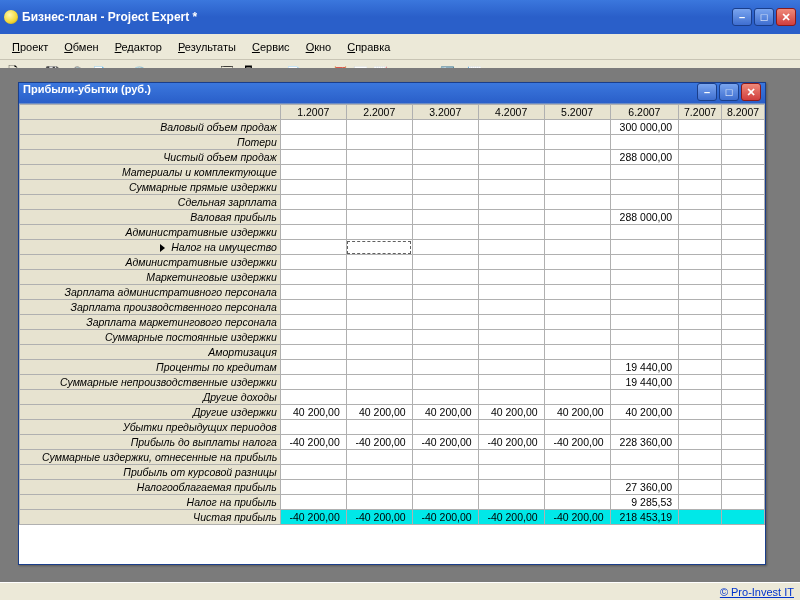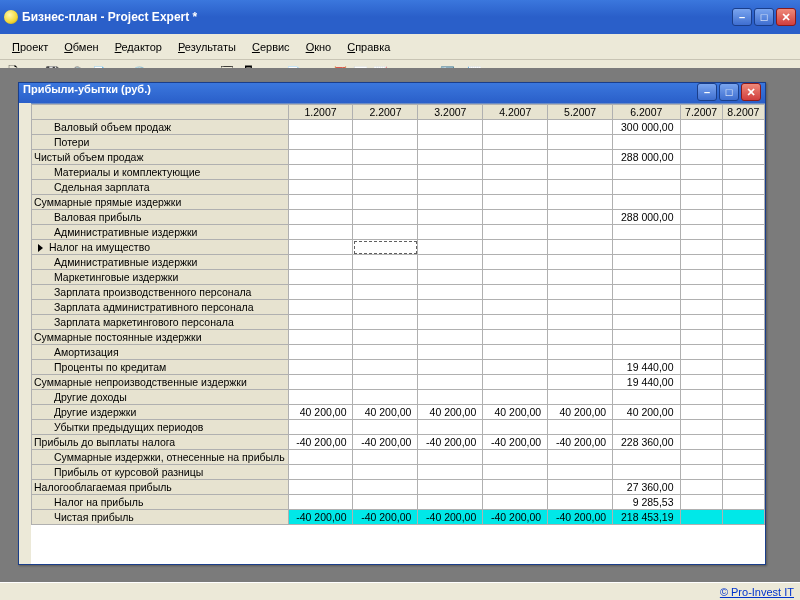--- a/index.html
+++ b/index.html
@@ -103,46 +103,46 @@
     display:flex; 
     color:#fff; font-weight:bold; font-size:11px;
     padding:0 4px;
   }
   .child-titlebar .ct-text { flex:1; }
   .child-client {
     flex:1;
     background:#fff;
     overflow:hidden;
     border-top:1px solid #6b8cc5;
-    margin-left:12px;
   }
   
   table.grid {
     border-collapse: collapse;
     font-size: 10.5px;
     width: 100%;
   }
   table.grid th, table.grid td {
     border: 1px solid #b0b0b0;
     padding: 1px 3px;
     height: 15px;
     white-space: nowrap;
   }
   table.grid th {
     background: #e7e3d0;
     font-weight: normal;
     text-align: center;
   }
   table.grid td.rowhead {
     background:#e7e3d0;
-    text-align:left;
+    text-align:right;
     padding-left: 22px;
     width: 238px;
     max-width:238px;
     overflow:hidden;
+    font-style:italic;
   }
   table.grid td.rowhead.top-level { padding-left: 2px; }
   table.grid td.rowhead.has-arrow { padding-left: 6px; }
   .row-arrow {
     display:inline-block; width:0;height:0;
     border-top:4px solid transparent;
     border-bottom:4px solid transparent;
     border-left:5px solid #000;
     margin-right:6px; vertical-align:middle;
   }
@@ -276,42 +276,42 @@
               <td class="num"></td>
               <td class="num"></td>
               <td class="num"></td>
               <td class="num"></td>
               <td class="num"></td>
               <td class="num"></td>
               <td class="num"></td>
               <td class="num"></td>
             </tr>
             <tr>
+              <td class="rowhead top-level"><span>Суммарные прямые издержки</span></td>
+              <td class="num"></td>
+              <td class="num"></td>
+              <td class="num"></td>
+              <td class="num"></td>
+              <td class="num"></td>
+              <td class="num"></td>
+              <td class="num"></td>
+              <td class="num"></td>
+            </tr>
+            <tr>
               <td class="rowhead"><span>Сдельная зарплата</span></td>
               <td class="num"></td>
               <td class="num"></td>
               <td class="num"></td>
               <td class="num"></td>
               <td class="num"></td>
               <td class="num"></td>
               <td class="num"></td>
               <td class="num"></td>
             </tr>
             <tr>
-              <td class="rowhead top-level"><span>Суммарные прямые издержки</span></td>
-              <td class="num"></td>
-              <td class="num"></td>
-              <td class="num"></td>
-              <td class="num"></td>
-              <td class="num"></td>
-              <td class="num"></td>
-              <td class="num"></td>
-              <td class="num"></td>
-            </tr>
-            <tr>
               <td class="rowhead"><span>Валовая прибыль</span></td>
               <td class="num"></td>
               <td class="num"></td>
               <td class="num"></td>
               <td class="num"></td>
               <td class="num"></td>
               <td class="num">288 000,00</td>
               <td class="num"></td>
               <td class="num"></td>
             </tr>
@@ -353,32 +353,32 @@
               <td class="num"></td>
               <td class="num"></td>
               <td class="num"></td>
               <td class="num"></td>
               <td class="num"></td>
               <td class="num"></td>
               <td class="num"></td>
               <td class="num"></td>
             </tr>
             <tr>
+              <td class="rowhead"><span>Зарплата административного персонала</span></td>
+              <td class="num"></td>
+              <td class="num"></td>
+              <td class="num"></td>
+              <td class="num"></td>
+              <td class="num"></td>
+              <td class="num"></td>
+              <td class="num"></td>
+              <td class="num"></td>
+            </tr>
+            <tr>
               <td class="rowhead"><span>Зарплата производственного персонала</span></td>
-              <td class="num"></td>
-              <td class="num"></td>
-              <td class="num"></td>
-              <td class="num"></td>
-              <td class="num"></td>
-              <td class="num"></td>
-              <td class="num"></td>
-              <td class="num"></td>
-            </tr>
-            <tr>
-              <td class="rowhead"><span>Зарплата административного персонала</span></td>
               <td class="num"></td>
               <td class="num"></td>
               <td class="num"></td>
               <td class="num"></td>
               <td class="num"></td>
               <td class="num"></td>
               <td class="num"></td>
               <td class="num"></td>
             </tr>
             <tr>

